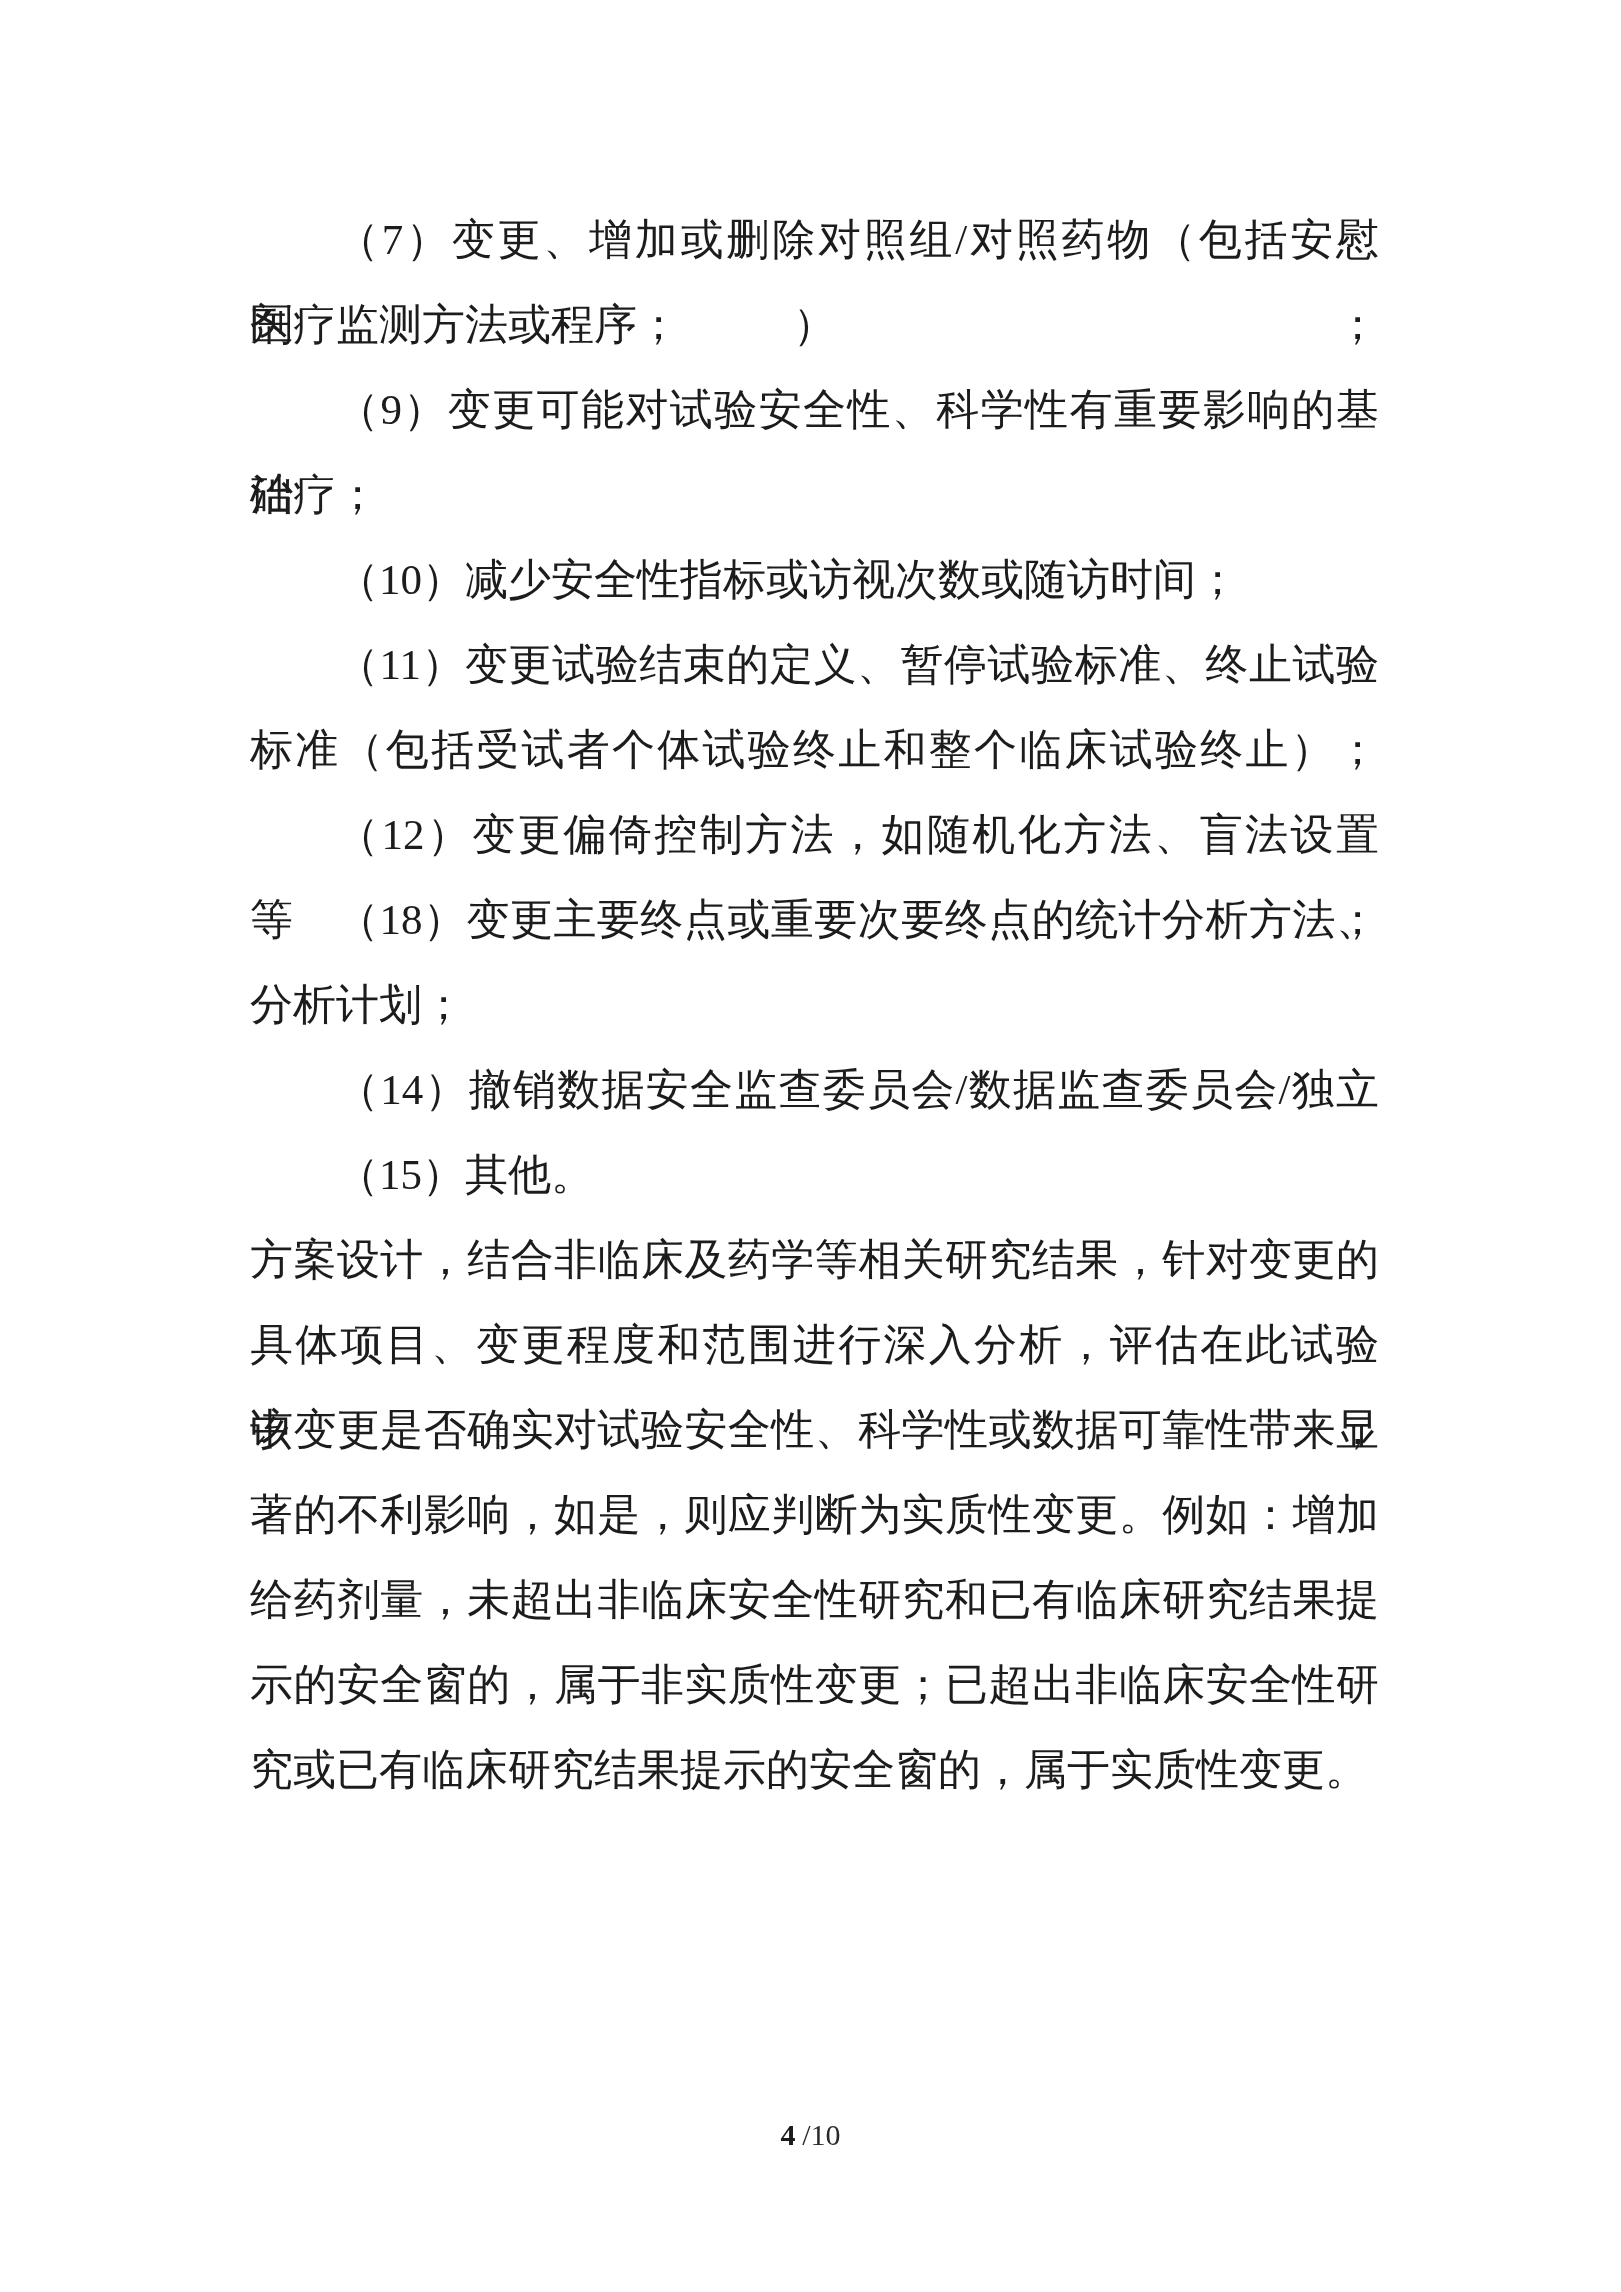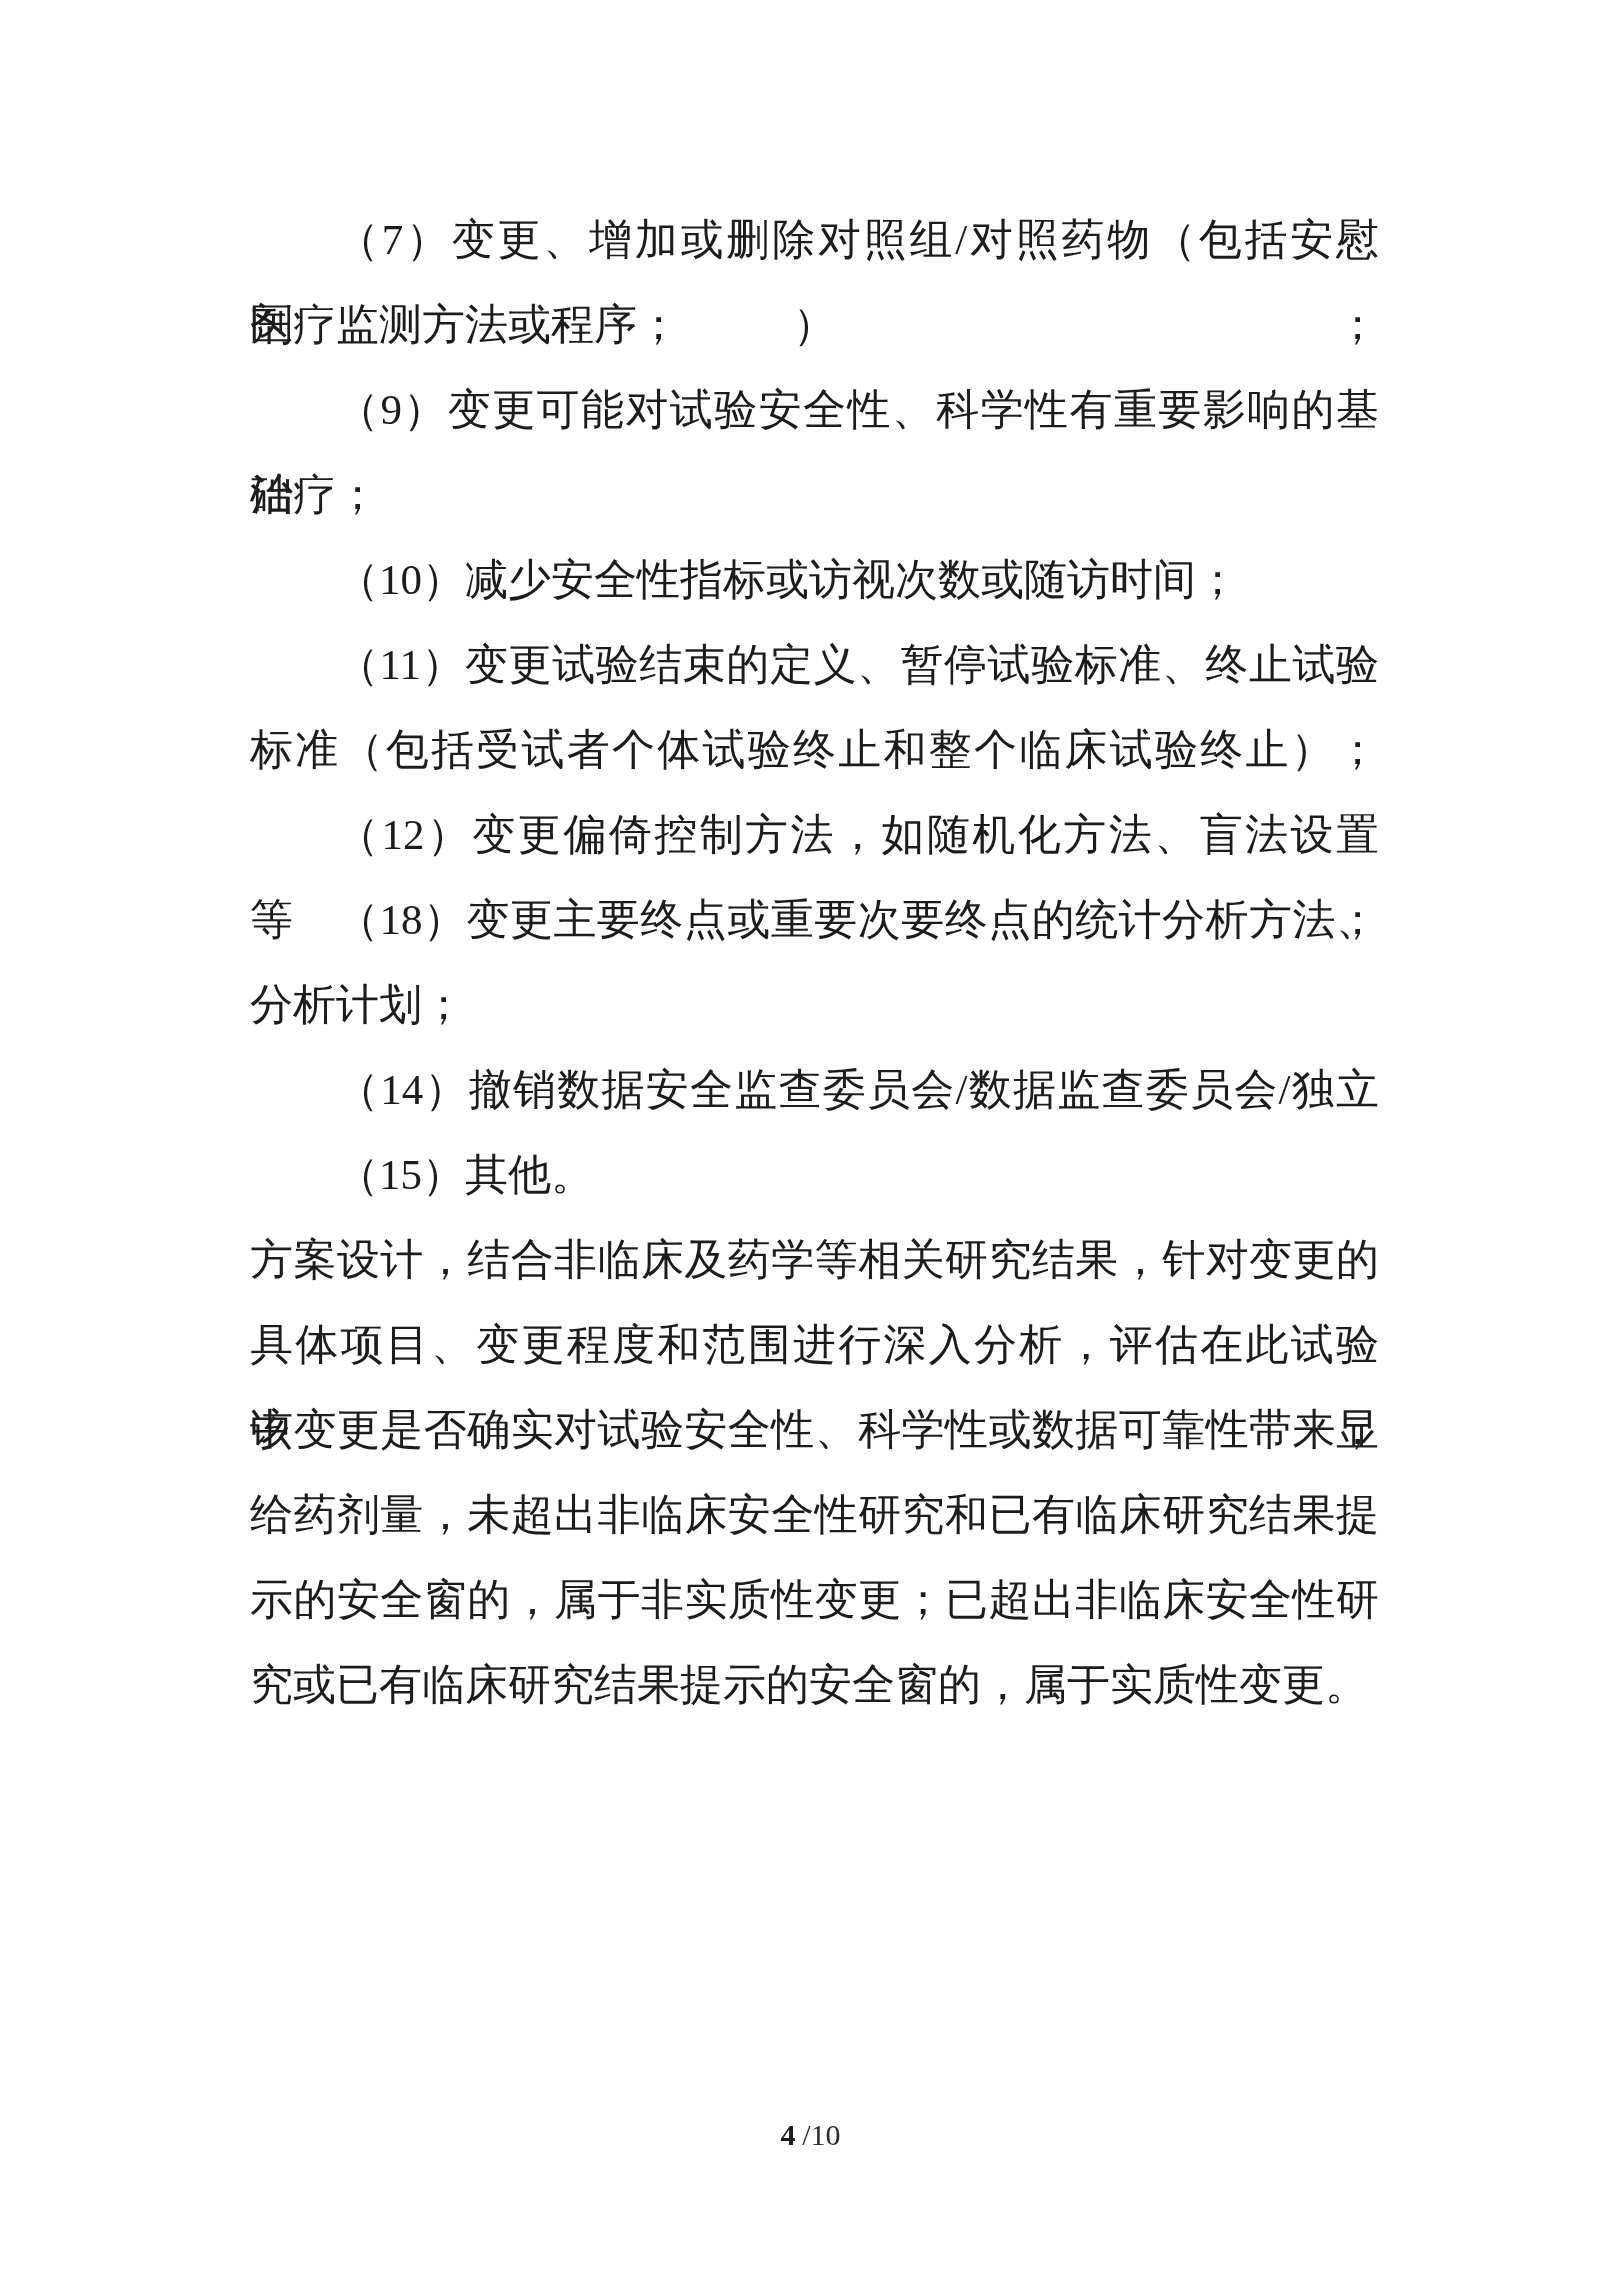--- a/index.html
+++ b/index.html
@@ -73,20 +73,21 @@
       <div class="line justify indent">（11）变更试验结束的定义、暂停试验标准、终止试验</div>
       <div class="line justify">标准（包括受试者个体试验终止和整个临床试验终止）；</div>
       <div class="line justify indent">（12）变更偏倚控制方法，如随机化方法、盲法设置等；</div>
       <div class="line justify indent">（18）变更主要终点或重要次要终点的统计分析方法、</div>
       <div class="line natural">分析计划；</div>
       <div class="line justify indent">（14）撤销数据安全监查委员会/数据监查委员会/独立</div>
       <div class="line natural indent">（15）其他。</div>
       <div class="line justify">方案设计，结合非临床及药学等相关研究结果，针对变更的</div>
       <div class="line justify">具体项目、变更程度和范围进行深入分析，评估在此试验中，</div>
       <div class="line justify">该变更是否确实对试验安全性、科学性或数据可靠性带来显</div>
+      <div class="line justify">著的不利影响，如是，则应判断为实质性变更。例如：增加</div>
       <div class="line justify">给药剂量，未超出非临床安全性研究和已有临床研究结果提</div>
       <div class="line justify">示的安全窗的，属于非实质性变更；已超出非临床安全性研</div>
       <div class="line natural">究或已有临床研究结果提示的安全窗的，属于实质性变更。</div>
     </div>
   <div class="footer">
     <span class="pg-current">4</span><span class="pg-sep">/</span><span class="pg-total">10</span>
   </div>
 </div>
 
 

